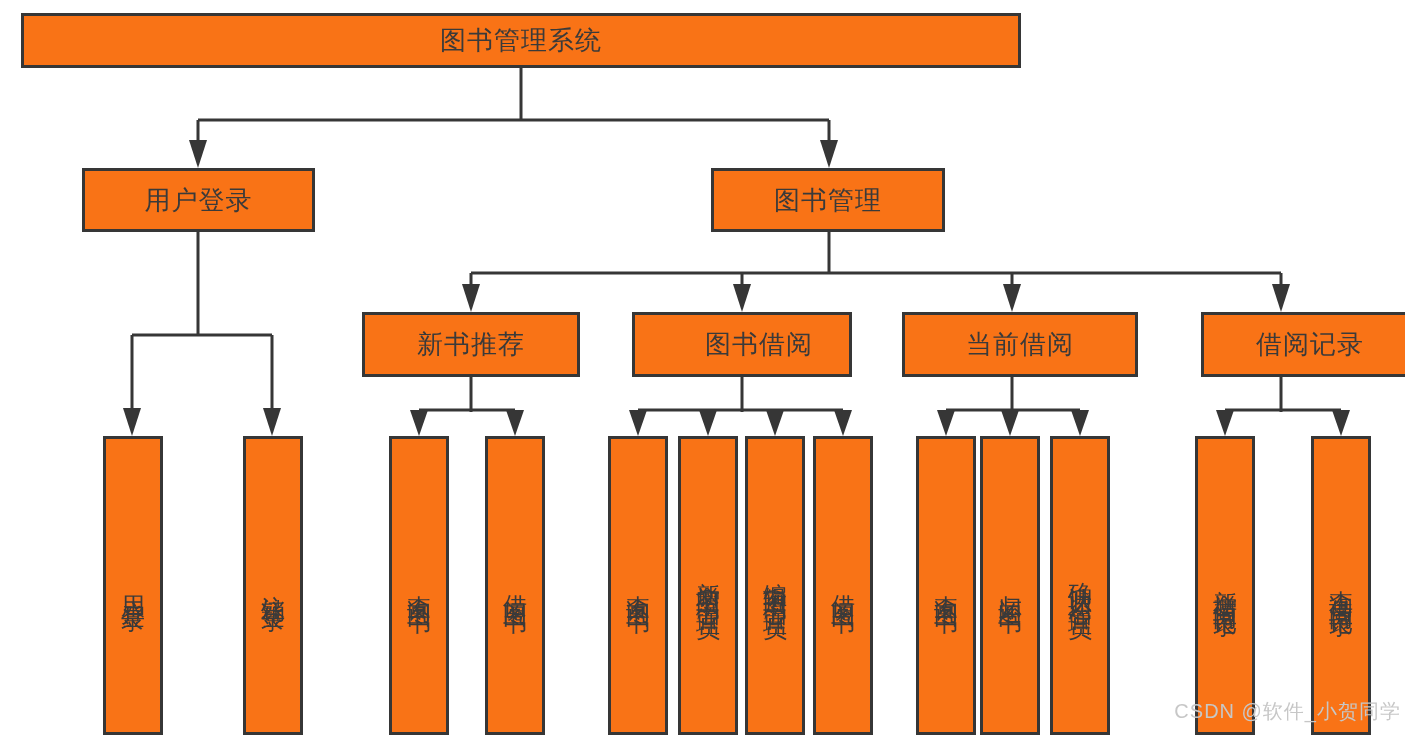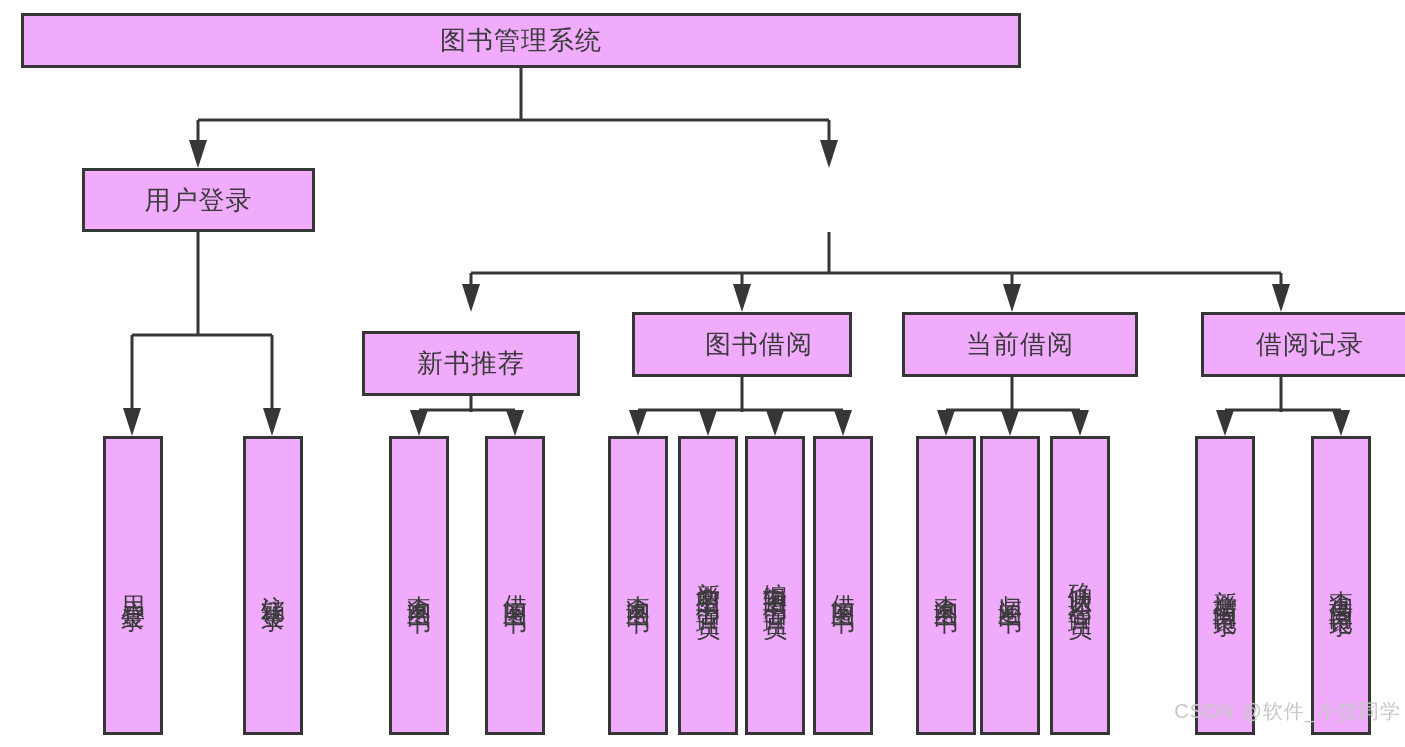--- a/index.html
+++ b/index.html
@@ -13,21 +13,21 @@
   }
   .connectors {
     position: absolute;
     left: 0; top: 0;
     width: 1405px; height: 747px;
     pointer-events: none;
   }
   .node {
     position: absolute;
     box-sizing: border-box;
-    background: #f0abfc;
+    background: #f97316;
     border: 3px solid #363636;
     display: flex;
     align-items: center;
     justify-content: center;
     color: #3a3a3a;
     z-index: 2;
   }
   .node.h { font-size: 26px; letter-spacing: 1px; }
   .node.v { font-size: 24px; }
   .node.v .vtext {
@@ -83,22 +83,25 @@
     </g>
   </svg>
 
   <div class="node h" style="left:21px; top:13px; width:1000px; height:55px;">
     <span>图书管理系统</span>
   </div>
 
   <div class="node h" style="left:82px; top:168px; width:233px; height:64px;">
     <span>用户登录</span>
   </div>
+  <div class="node h" style="left:711px; top:168px; width:234px; height:64px;">
+    <span>图书管理</span>
+  </div>
 
-  <div class="node h" style="left:362px; top:312px; width:218px; height:65px;margin-top:19px;">
+  <div class="node h" style="left:362px; top:312px; width:218px; height:65px;">
     <span>新书推荐</span>
   </div>
   <div class="node h" style="left:632px; top:312px; width:220px; height:65px;padding-left:34px;">
     <span>图书借阅</span>
   </div>
   <div class="node h" style="left:902px; top:312px; width:236px; height:65px;">
     <span>当前借阅</span>
   </div>
   <div class="node h" style="left:1201px; top:312px; width:218px; height:65px;">
     <span>借阅记录</span>

